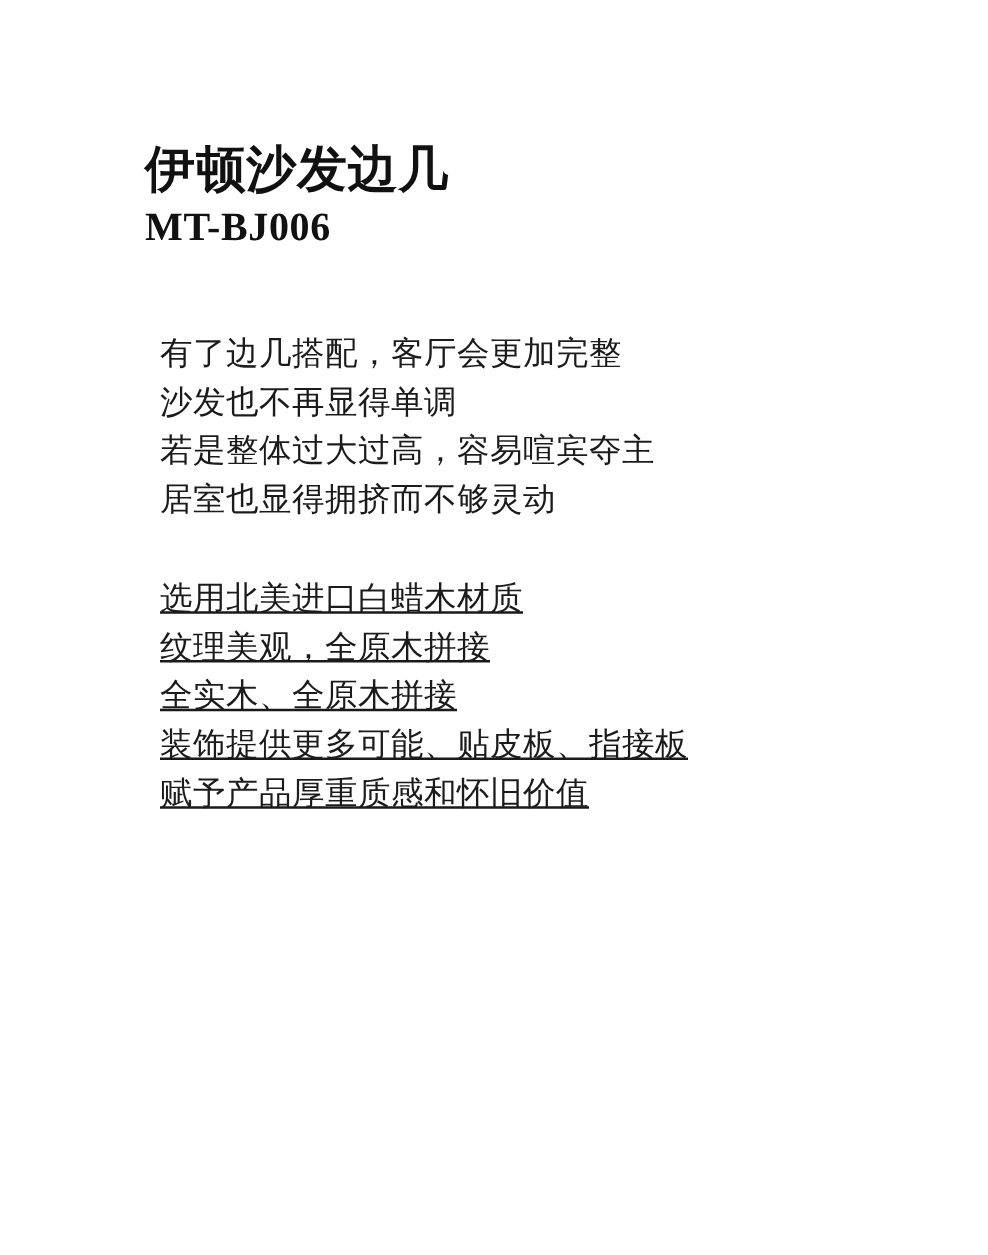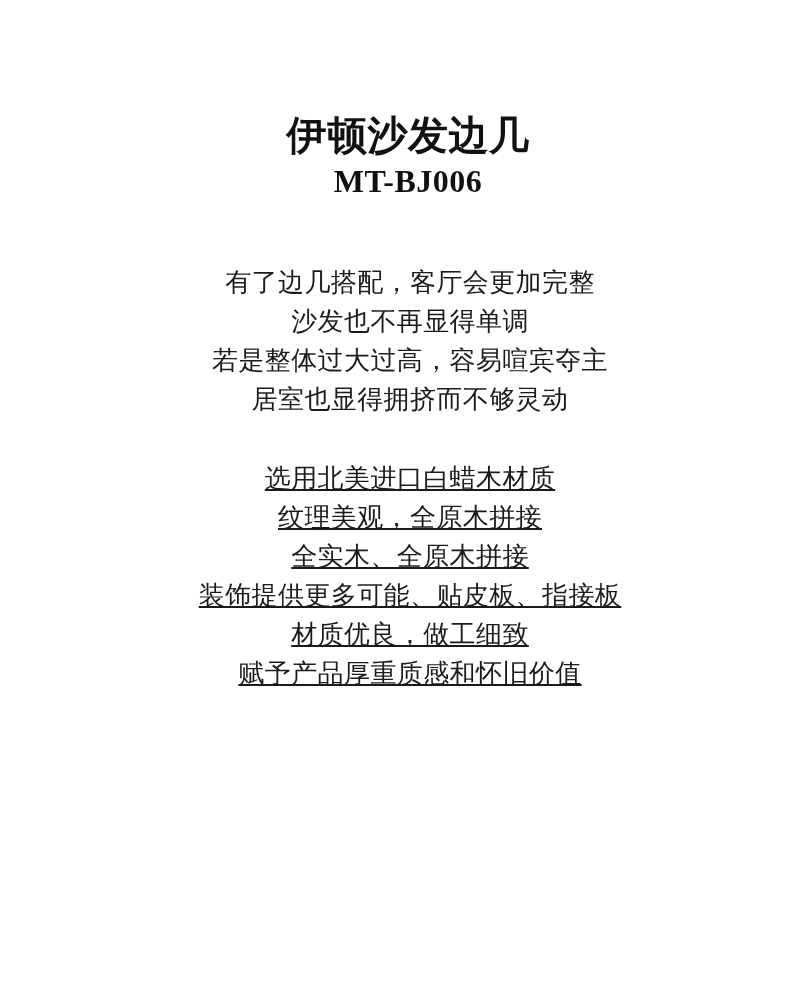--- a/index.html
+++ b/index.html
@@ -16,24 +16,23 @@
   }
   .page {
     position: relative;
     width: 790px;
     height: 1004px;
     box-sizing: border-box;
     padding: 0;
   }
   .content {
     position: absolute;
-    left: 108px;
+    left: 116px;
     top: 112px;
     width: 600px;
-    text-align: center;
   }
   .title-block {
     margin: 0 0 62px 0;
   }
   .product-name {
     font-size: 40px;
     line-height: 1.18;
     font-weight: 700;
     letter-spacing: 0.5px;
     margin: 0;
@@ -41,21 +40,21 @@
   }
   .product-code {
     font-size: 32px;
     line-height: 1.18;
     font-weight: 700;
     letter-spacing: 0.5px;
     margin: 4px 0 0 0;
     color: #111111;
   }
   .para {
-    margin: 0 0 40px 4px;
+    margin: 0 0 40px 12px;
   }
   .para:last-child {
     margin-bottom: 0;
     text-decoration: underline;
   }
   .line {
     font-size: 26px;
     line-height: 39px;
     letter-spacing: 0.4px;
     color: #1b1b1b;
@@ -79,18 +78,17 @@
       <div class="line">若是整体过大过高，容易喧宾夺主</div>
       <div class="line">居室也显得拥挤而不够灵动</div>
     </div>
 
 
     <div class="para">
       <div class="line">选用北美进口白蜡木材质</div>
       <div class="line">纹理美观，全原木拼接</div>
       <div class="line">全实木、全原木拼接</div>
       <div class="line">装饰提供更多可能、贴皮板、指接板</div>
-      <div class="line">材质优良，做工细致</div>
       <div class="line">赋予产品厚重质感和怀旧价值</div>
     </div>
 
   </div>
 </div>
 
 </body></html>

